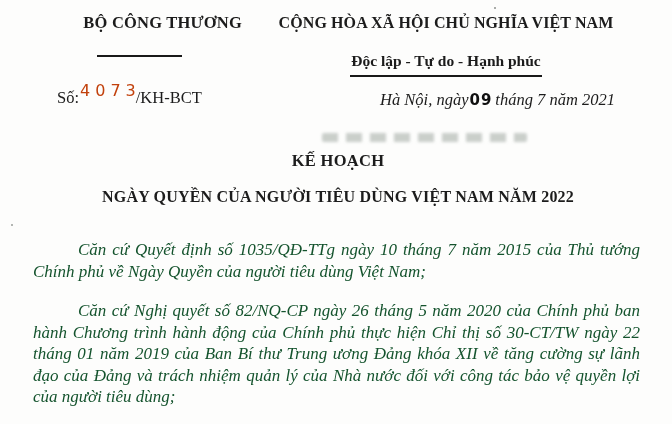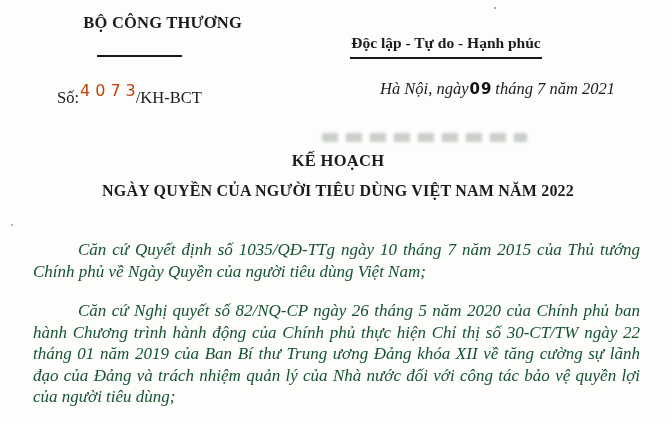--- a/index.html
+++ b/index.html
@@ -50,33 +50,33 @@
   .doc-number {
     position:absolute; left:57px; top:88px; font-size:16.5px; white-space:nowrap;
   }
   .hw-number {
     font-family:"DejaVu Sans",sans-serif; font-size:16px; color:#c2410c;
     letter-spacing:5px; position:relative; top:-7px;
     margin-left:1px; margin-right:-5px;
   }
 
   .dateline {
-    position:absolute; left:380px; top:79px;
+    position:absolute; left:380px; top:90px;
     font-style:italic; font-size:16.5px; white-space:nowrap;
   }
   .hw-day {
     font-family:"DejaVu Sans",sans-serif; font-style:normal; font-weight:bold;
     font-size:15px; letter-spacing:1px; color:#101010; margin:0 3px 0 1px;
   }
 
   .title-block {
     position:absolute; left:10px; top:151px; width:656px;
     text-align:center; font-weight:bold;
   }
-  .title-line1 { font-size:16.5px; line-height:20px; margin-bottom:10px; letter-spacing:0.3px; }
+  .title-line1 { font-size:16.5px; line-height:20px; margin-bottom:16px; letter-spacing:0.3px; }
   .title-line2 { font-size:16px;   line-height:20px; letter-spacing:0.2px; }
   .title-line3 { font-size:16px;   line-height:20px; letter-spacing:0.2px; }
 
   .body { position:absolute; left:33px; top:239px; width:607px; }
   .body p {
     margin:0 0 18px; font-style:italic; font-size:17px; line-height:21.5px;
     text-indent:45px; text-align:justify; color:#14532d;
   }
 </style>
 </head>
@@ -86,20 +86,21 @@
 
   <div class="noise"></div>
   <div class="bleed"></div>
 
   <div class="header-left">
     <div class="issuer">BỘ CÔNG THƯƠNG</div>
   </div>
   <div class="rule-left"></div>
 
   <div class="header-right">
+    <div class="motto1">CỘNG HÒA XÃ HỘI CHỦ NGHĨA VIỆT NAM</div>
     <div class="motto2">Độc lập - Tự do - Hạnh phúc</div>
     <div class="rule-right"></div>
   </div>
 
   <div class="doc-number"><span>Số:</span><span class="hw-number">4073</span><span>/KH-BCT</span></div>
 
   <div class="dateline"><span>Hà Nội, ngày</span><span class="hw-day">09</span><span>tháng 7 năm 2021</span></div>
 
   <div class="title-block">
     <div class="title-line1">KẾ HOẠCH</div>

